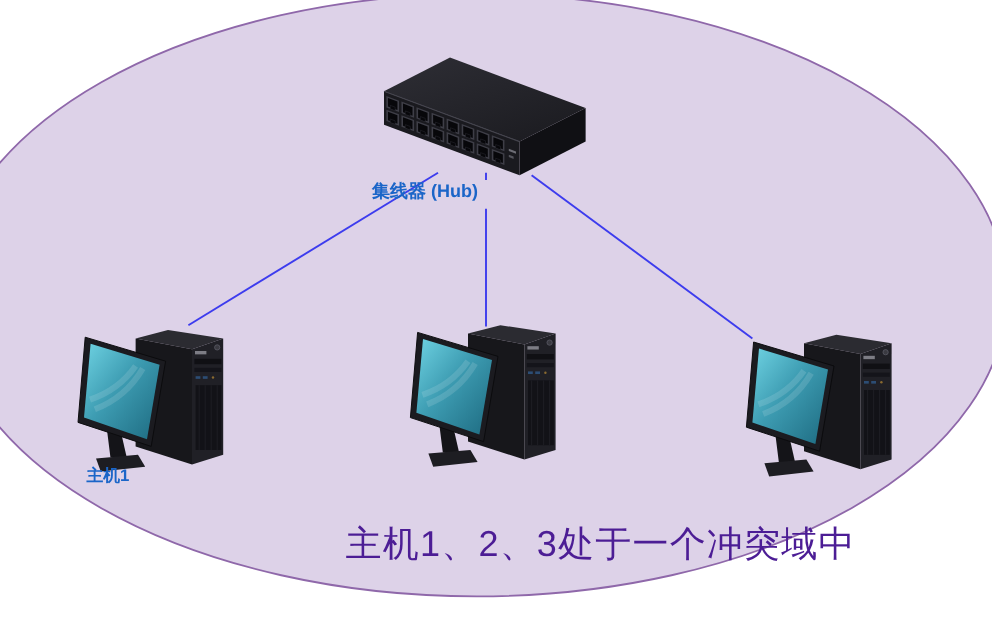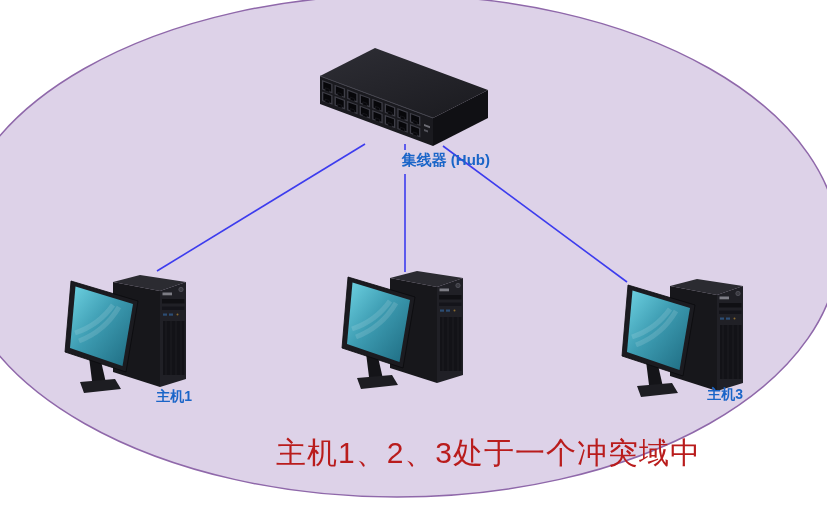--- a/index.html
+++ b/index.html
@@ -2,30 +2,30 @@
 <html><head>
 <meta charset="utf-8">
 <style>
   html,body{margin:0;padding:0;background:#ffffff;}
   .stage{
     position:relative;width:827px;height:528px;overflow:hidden;background:#ffffff;
     font-family:"Liberation Sans", sans-serif;
   }
   .stage svg{position:absolute;left:0;top:0;}
   .lbl{
-    position:absolute;color:#1a65c8;font-weight:bold;text-align:right;
+    position:absolute;color:#1a65c8;font-weight:bold;text-align:left;
     white-space:nowrap;line-height:1.2;
   }
   .hub-lbl{left:310px;top:151px;width:180px;font-size:15px;}
   .host-lbl{width:120px;font-size:14px;}
   .host-lbl.h1{left:72px;top:388px;}
   .host-lbl.h2{left:344px;top:387px;}
   .host-lbl.h3{left:623px;top:386px;}
   .caption{
-    position:absolute;left:276px;top:433px;font-size:30px;color:#b91c1c;
+    position:absolute;left:288px;top:433px;font-size:30px;color:#4c1d95;
     white-space:nowrap;letter-spacing:1px;
   }
   .watermark{
     position:absolute;right:8px;top:494px;font-size:15px;color:#b5b7bb;
     white-space:nowrap;
   }
 </style>
 </head>
 <body>
 
@@ -113,17 +113,16 @@
     </g>
 
     <use href="#pc" x="63" y="269"></use>
     <use href="#pc" x="340" y="265"></use>
     <use href="#pc" x="620" y="273"></use>
   </svg>
 
   <div class="lbl hub-lbl">集线器 (Hub)</div>
 
   <div class="lbl host-lbl h1">主机1</div>
-  <div class="lbl host-lbl h3">主机3</div>
 
   <div class="caption">主机1、2、3处于一个冲突域中</div>
 
 </div>
 
 </body></html>

